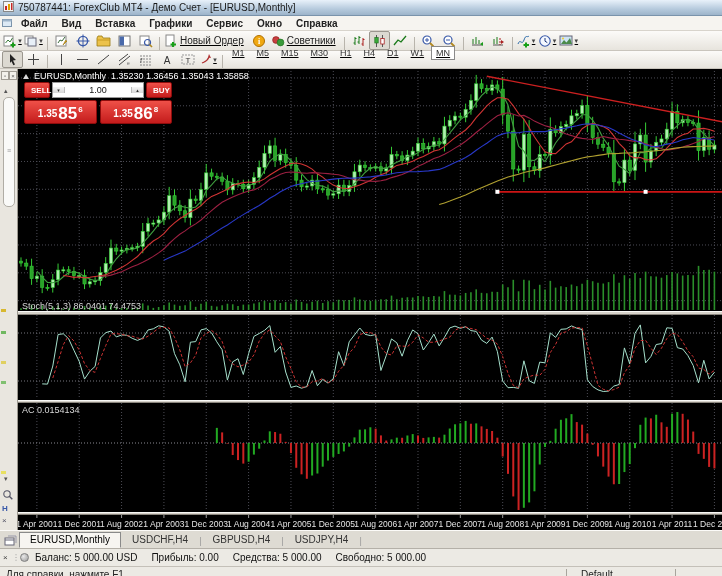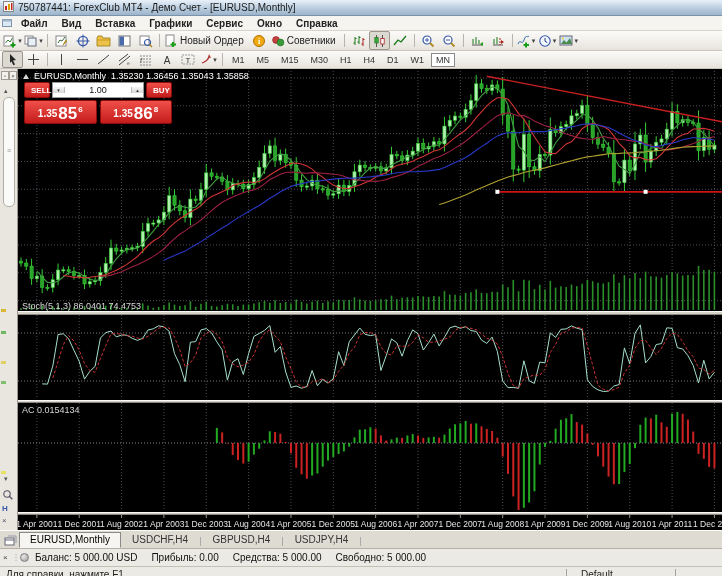--- a/index.html
+++ b/index.html
@@ -6,30 +6,30 @@
   #app{position:relative;width:722px;height:576px;background:#22c55e;overflow:hidden;
        font-family:"Liberation Sans",sans-serif;-webkit-font-smoothing:antialiased;}
   
   .titlebar{height:15px;background:linear-gradient(#e8f1fa,#b6cadd 60%,#9db4ca);border-bottom:1px solid #7a93ab;
             display:flex;align-items:center;gap:4px;padding-left:3px;font-size:10px;color:#1a1a1a;}
   
   .menubar{height:14px;background:#f6f4f0;border-bottom:1px solid #d8d4cc;display:flex;align-items:center;font-size:10px;color:#222;}
   .menu-item{padding:0 7px;cursor:default;font-weight:bold;}
   .menu-sysicon{width:14px;display:flex;justify-content:center;}
   
-  .toolbar{display:flex;align-items:center;background:linear-gradient(#fcfbf9,#e7e4dd);border-bottom:1px solid #c9c5bd;padding:0 2px;}
+  .toolbar{display:flex;align-items:flex-end;background:linear-gradient(#fcfbf9,#e7e4dd);border-bottom:1px solid #c9c5bd;padding:0 2px;text-decoration:underline;}
   .t1{height:19px;}
   .t2{height:17px;}
   .tbtn{height:17px;min-width:19px;display:flex;align-items:center;justify-content:center;border:1px solid transparent;border-radius:2px;}
   .t2 .tbtn{height:15px;}
   .tbtn.pressed{border:1px solid #9a968e;background:#dcd9d1;}
   .tlabel{font-size:10px;color:#222;padding:0 4px 0 2px;white-space:nowrap;}
   .caret{font-size:7px;color:#444;margin-left:1px;line-height:1;}
   .sep{width:1px;height:13px;background:#b8b4ac;margin:0 3px;}
-  .tf{font-size:9px;color:#333;padding:1px 4px;border:1px solid transparent;margin:0 1px;}
+  .tf{font-size:9px;color:#333;padding:1px 4px;border:1px solid transparent;margin:8px 1px;}
   .tf.active{border:1px solid #8a8a8a;background:#fff;}
   
   .workspace{display:flex;height:461px;}
   .leftstrip{position:relative;width:18px;height:461px;background:#e9e6df;border-right:1px solid #9c988f;box-sizing:border-box;}
   .ls-btn{position:absolute;width:8px;height:9px;border:1px solid #a09c94;background:#f2f0ea;font-size:6px;color:#555;
           display:flex;align-items:center;justify-content:center;box-sizing:border-box;}
   .ls-scroll{position:absolute;left:3px;top:28px;width:10px;height:108px;background:#fafaf8;border:1px solid #b0ada5;border-radius:5px;}
   .ls-thumbgrip{position:absolute;left:7px;top:78px;font-size:7px;color:#999;}
   .ls-arrow{position:absolute;left:4px;font-size:7px;color:#555;line-height:1;}
   .ls-mark{position:absolute;left:1px;width:5px;height:3px;}

